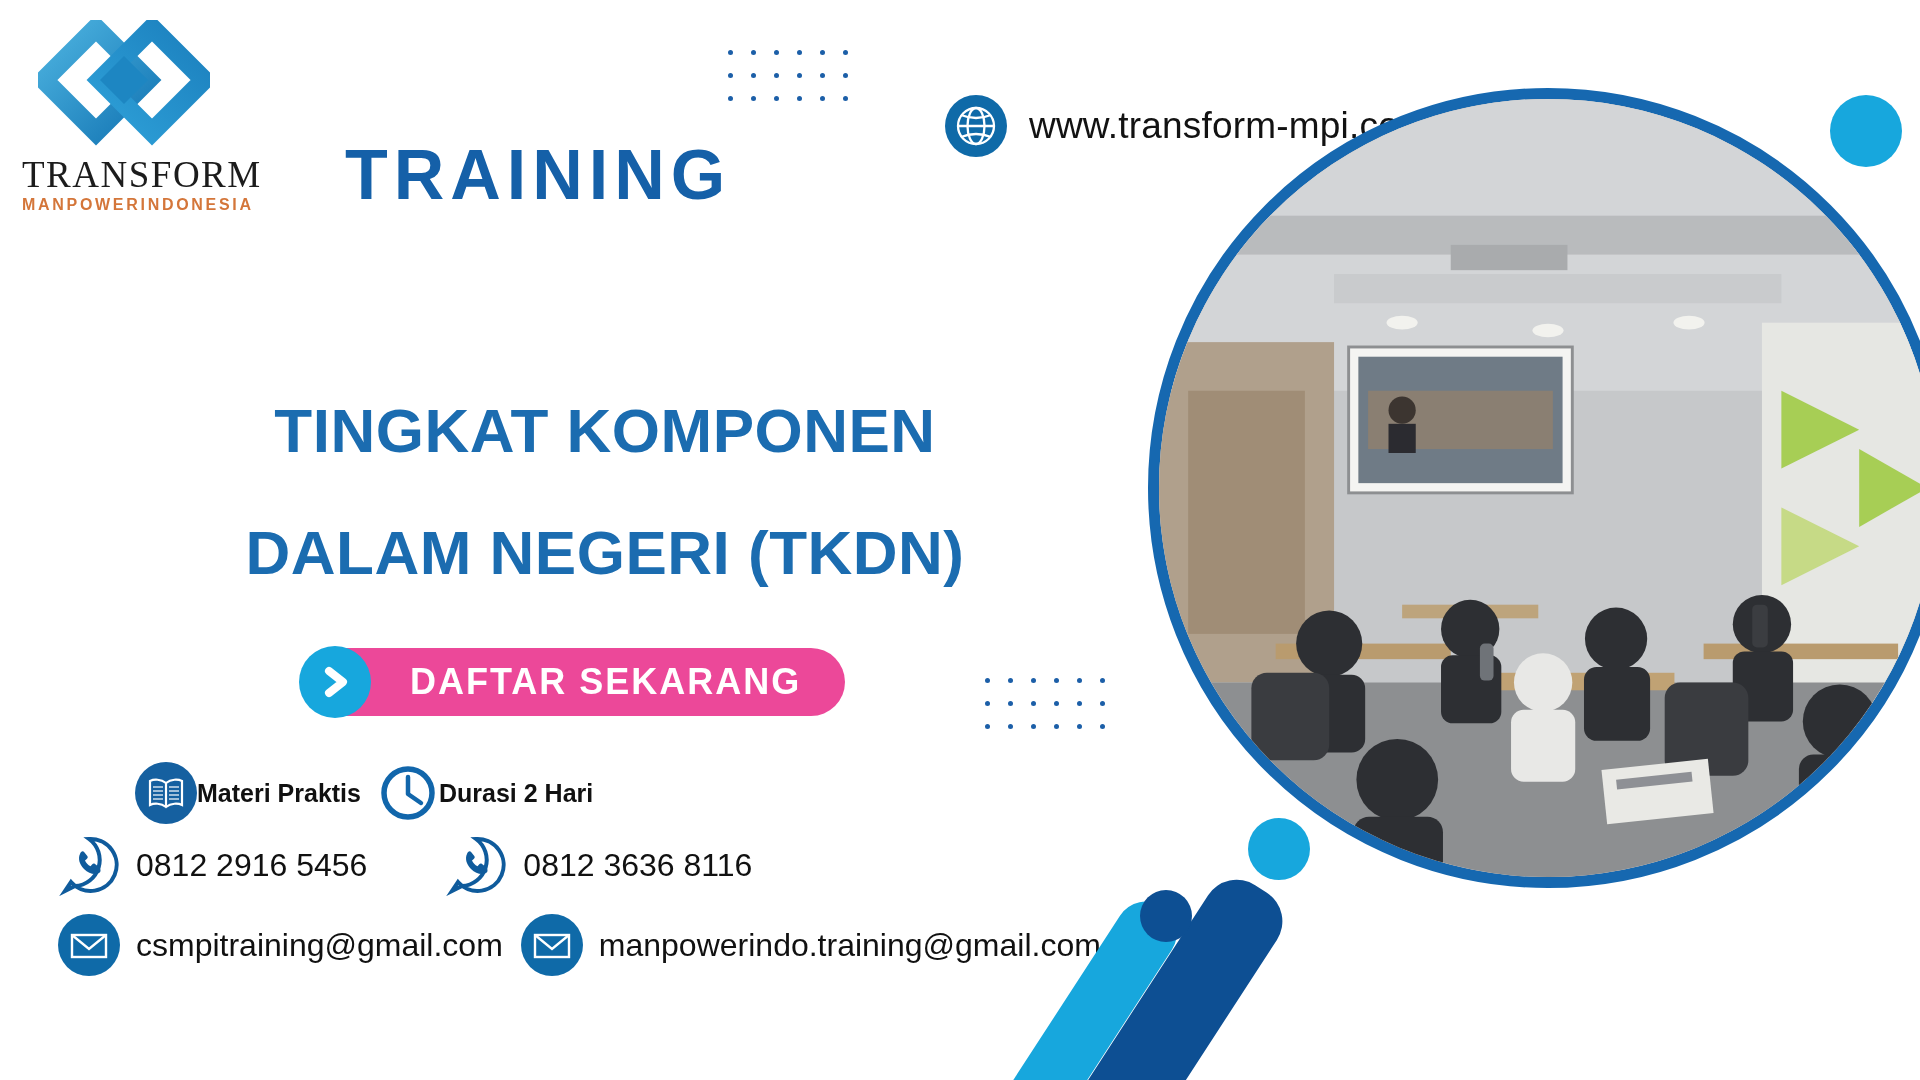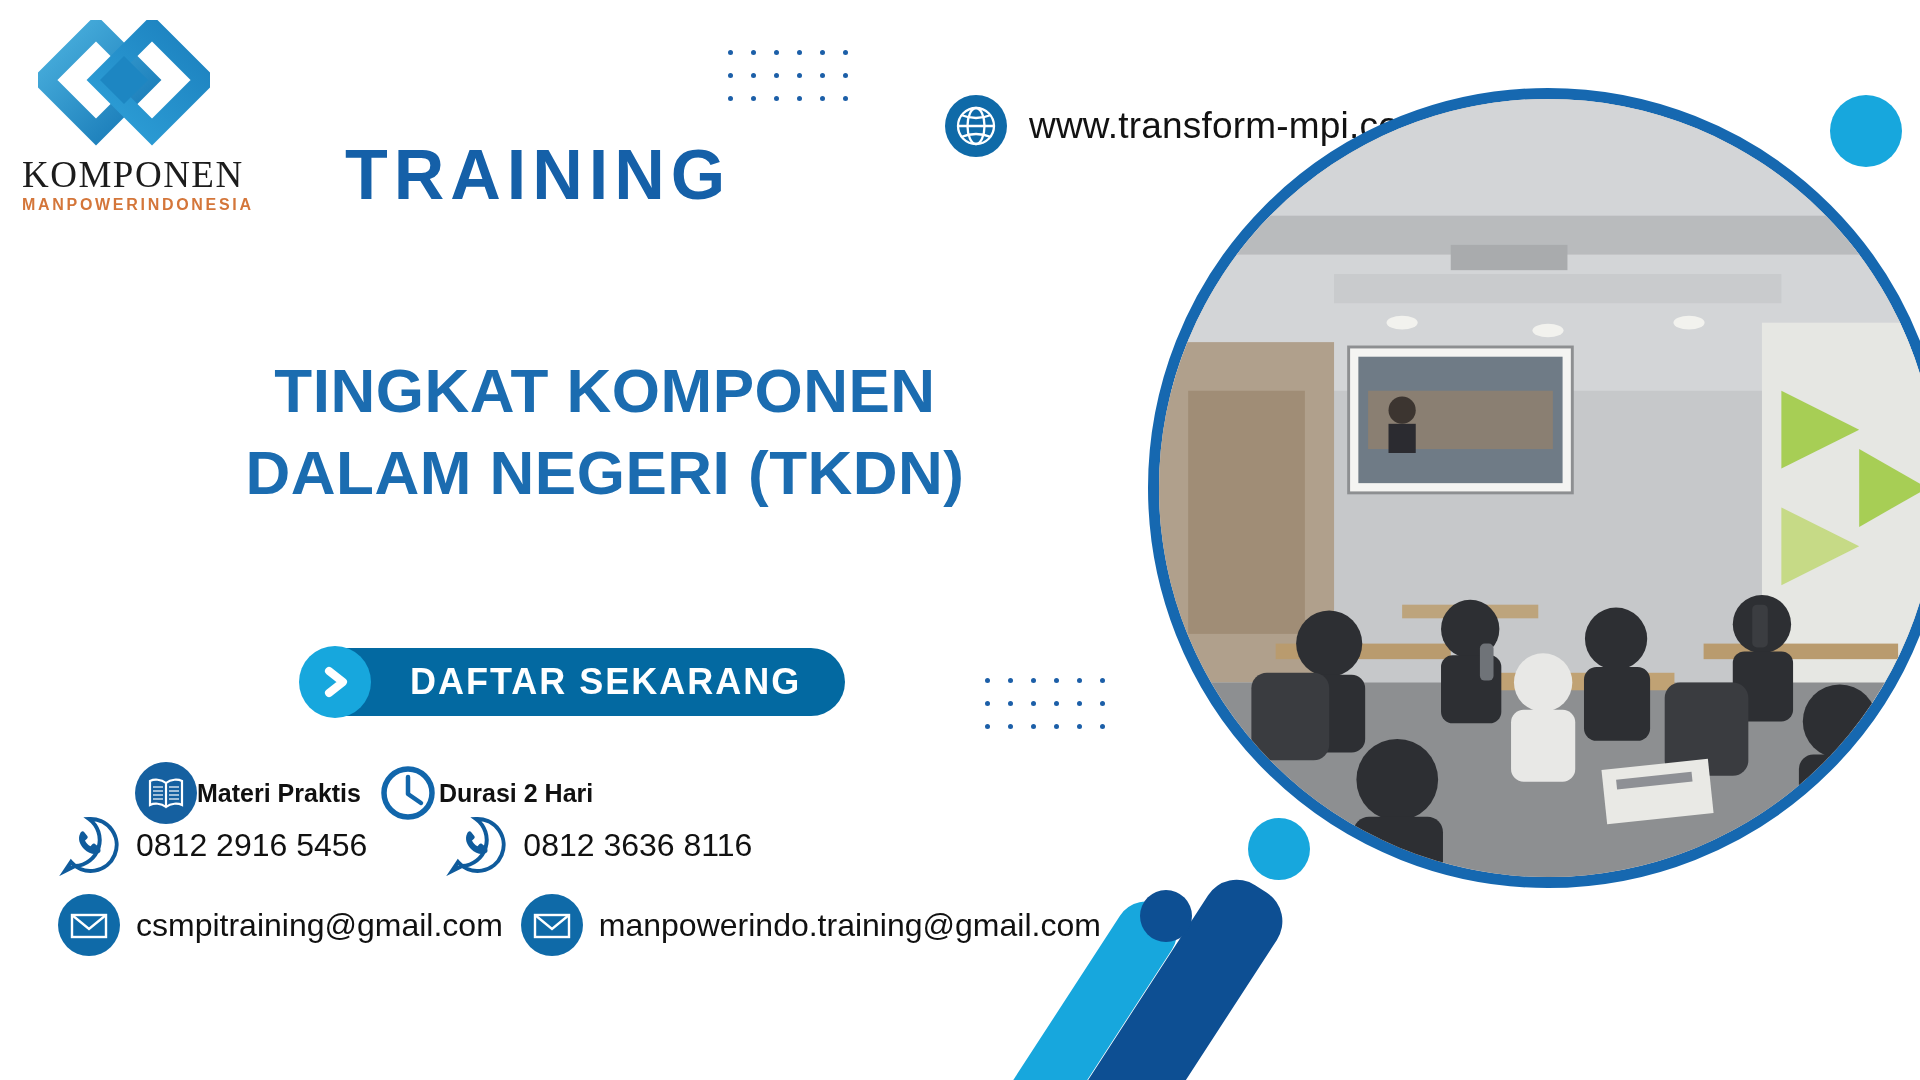--- a/index.html
+++ b/index.html
@@ -38,28 +38,28 @@
 
   
   .title-main {
     position:absolute; left:345px; top:140px;
     font-size:70px; font-weight:bold; color:#1560a8;
     letter-spacing:6px; line-height:1;
   }
   .title-sub { position:absolute; left:170px; top:350px; width:870px; }
   .title-sub .line {
     font-size:62px; font-weight:bold; color:#1b6cb0;
-    letter-spacing:.5px; line-height:1.32; text-align:center; white-space:nowrap;
+    letter-spacing:.5px; line-height:1.32; text-align:center; white-space:nowrap;margin-top:40px;
   }
 
   
   .cta {
     position:absolute; left:305px; top:648px;
     width:540px; height:68px;
-    background:#0369a1; border-radius:34px;
+    background:#ec4899; border-radius:34px;
     display:flex; align-items:center; cursor:pointer;
   }
   .cta-arrow {
     width:72px; height:72px; border-radius:50%;
     background:#17a7dd; position:absolute; left:-6px; top:-2px;
     display:flex; align-items:center; justify-content:center;
   }
   .cta-label {
     color:#fff; font-size:36px; font-weight:bold; letter-spacing:2px;
     margin-left:105px; white-space:nowrap;
@@ -69,21 +69,21 @@
   .features { position:absolute; left:135px; top:762px; display:flex; align-items:center; gap:16px; }
   .feat { display:flex; align-items:center; }
   .feat-label { font-size:25px; font-weight:bold; color:#111; white-space:nowrap; }
   .ico-circle { width:62px; height:62px; border-radius:50%; background:#1560a0;
                 display:flex; align-items:center; justify-content:center; flex:0 0 62px; }
   .ico-square { width:62px; height:62px; border-radius:9px; background:#0f5ea0;
                 display:flex; align-items:center; justify-content:center; flex:0 0 62px; }
   .ico-plain  { width:62px; height:62px; display:flex; align-items:center; justify-content:center; flex:0 0 62px; }
 
   
-  .contacts { position:absolute; left:58px; top:814px; }
+  .contacts { position:absolute; left:58px; top:834px; }
   .c-row { display:flex; align-items:center; }
   .c-item { display:flex; align-items:center; gap:16px; }
   .c-text { font-size:32px; color:#111; white-space:nowrap; }
   .wa-ico { width:62px; height:62px; flex:0 0 62px; }
   .mail-ico { width:62px; height:62px; flex:0 0 62px; }
   .row-phones { gap:78px; margin-bottom:18px; }
   .row-mails  { gap:18px; }
 
   
   .photo-ring {
@@ -118,21 +118,21 @@
         </linearGradient>
         <linearGradient id="lgB" x1="1" y1="0" x2="0" y2="1">
           <stop offset="0" stop-color="#1b7fbd"></stop>
             <stop offset="1" stop-color="#2ea0d8"></stop>
         </linearGradient>
       </defs>
       <path d="M58 8 L110 60 L58 112 L6 60 Z" fill="none" stroke="url(#lgA)" stroke-width="19"></path>
       <path d="M114 8 L166 60 L114 112 L62 60 Z" fill="none" stroke="url(#lgB)" stroke-width="19"></path>
       <path d="M62 60 L86 36 L110 60 L86 84 Z" fill="#1d86c2"></path>
     </svg>
-    <div class="logo-name">KOMPONEN</div>
+    <div class="logo-name">TRANSFORM</div>
     <div class="logo-sub">MANPOWERINDONESIA</div>
   </div>
 
   <div class="dots" id="dots-top">
     <span></span>
       <span></span>
       <span></span>
       <span></span>
       <span></span>
       <span></span>

